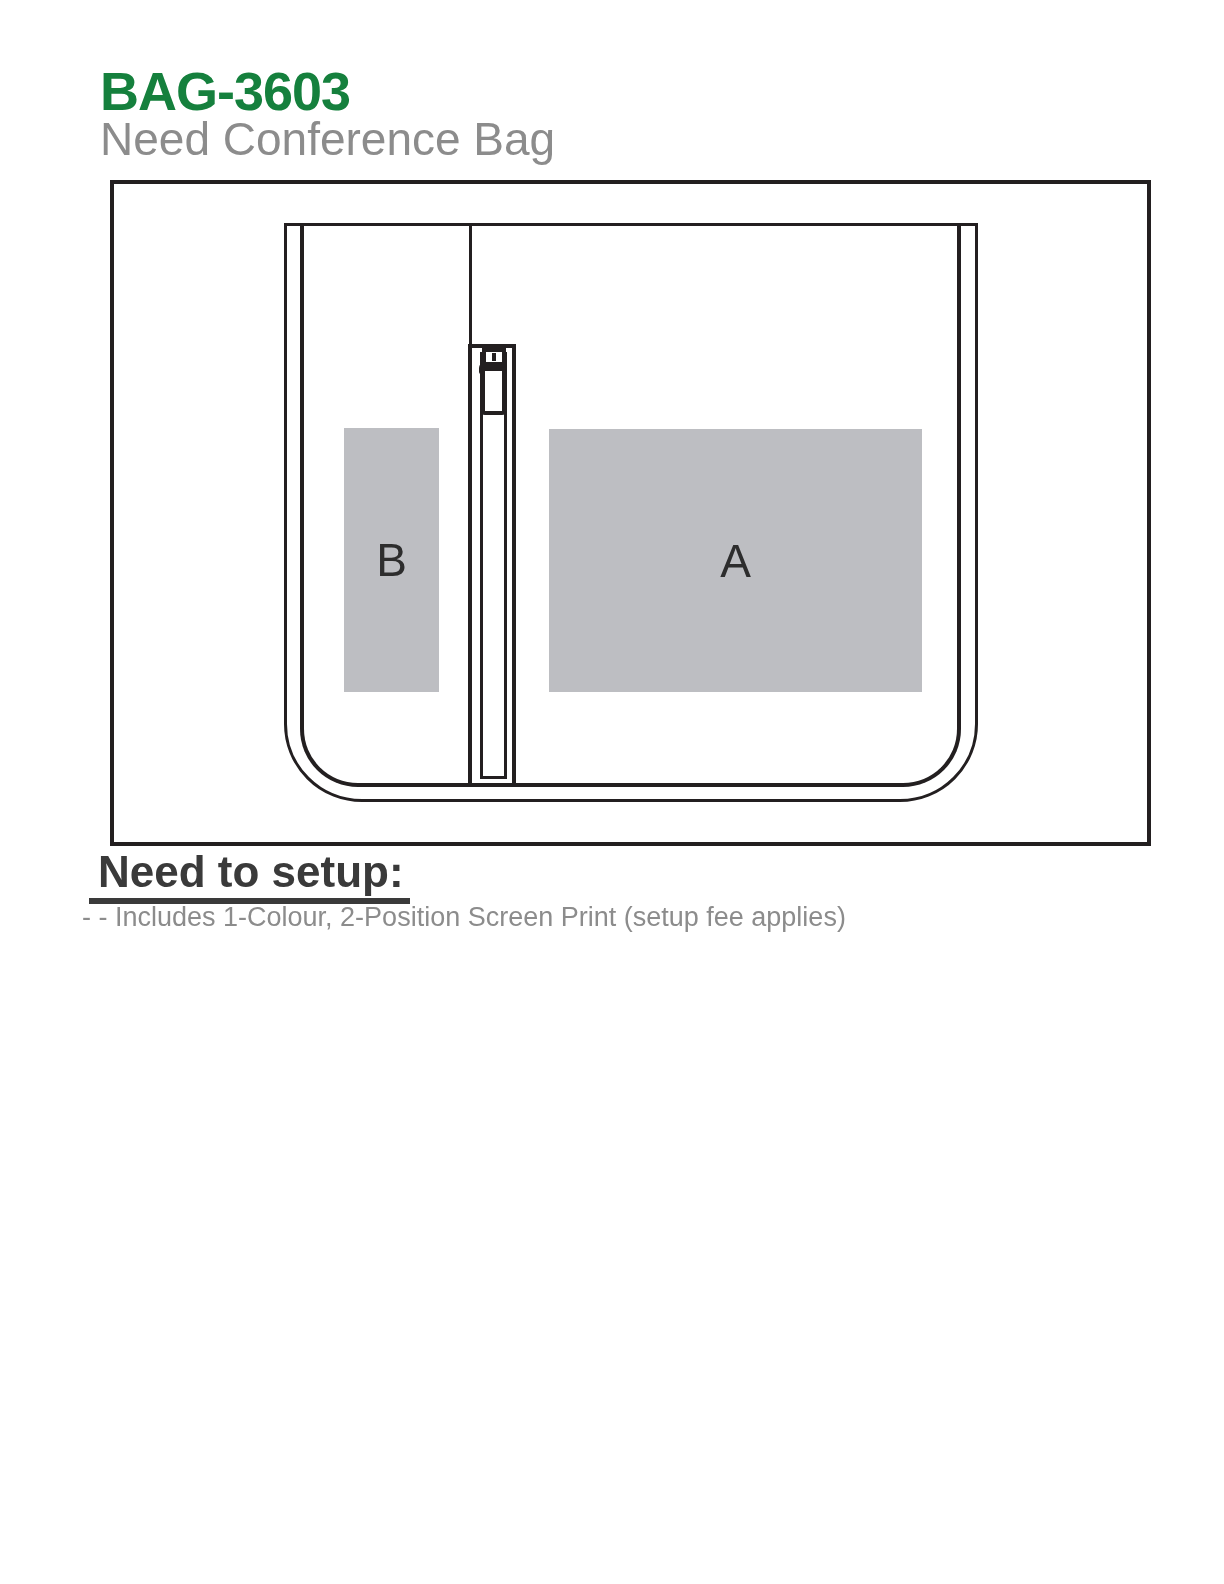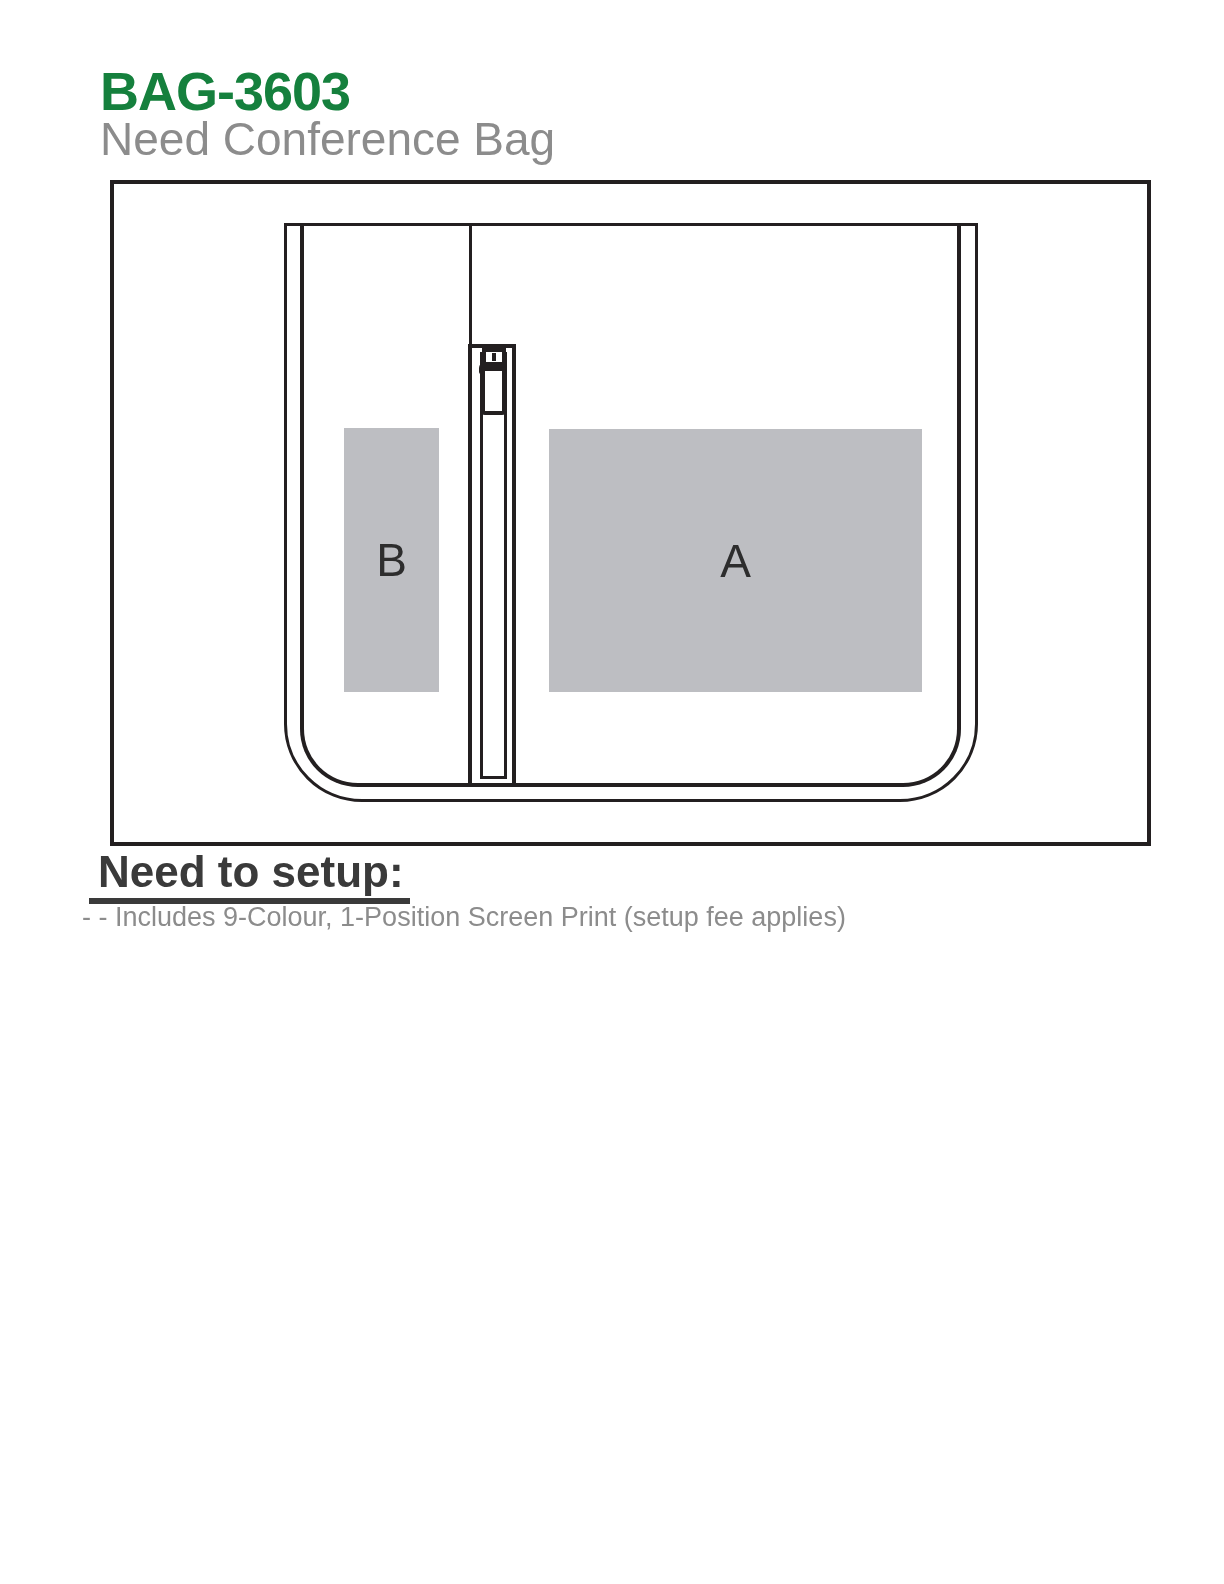--- a/index.html
+++ b/index.html
@@ -211,13 +211,13 @@
 
   <div class="print-area print-area-b">
     <span>B</span>
   </div>
   <div class="print-area print-area-a">
     <span>A</span>
   </div>
 </div>
 
 <div class="need-heading">Need to setup:</div>
-<div class="need-note">- - Includes 9-Colour, 1-Position Screen Print (setup fee applies)</div>
+<div class="need-note">- - Includes 1-Colour, 2-Position Screen Print (setup fee applies)</div>
 
 </body></html>

